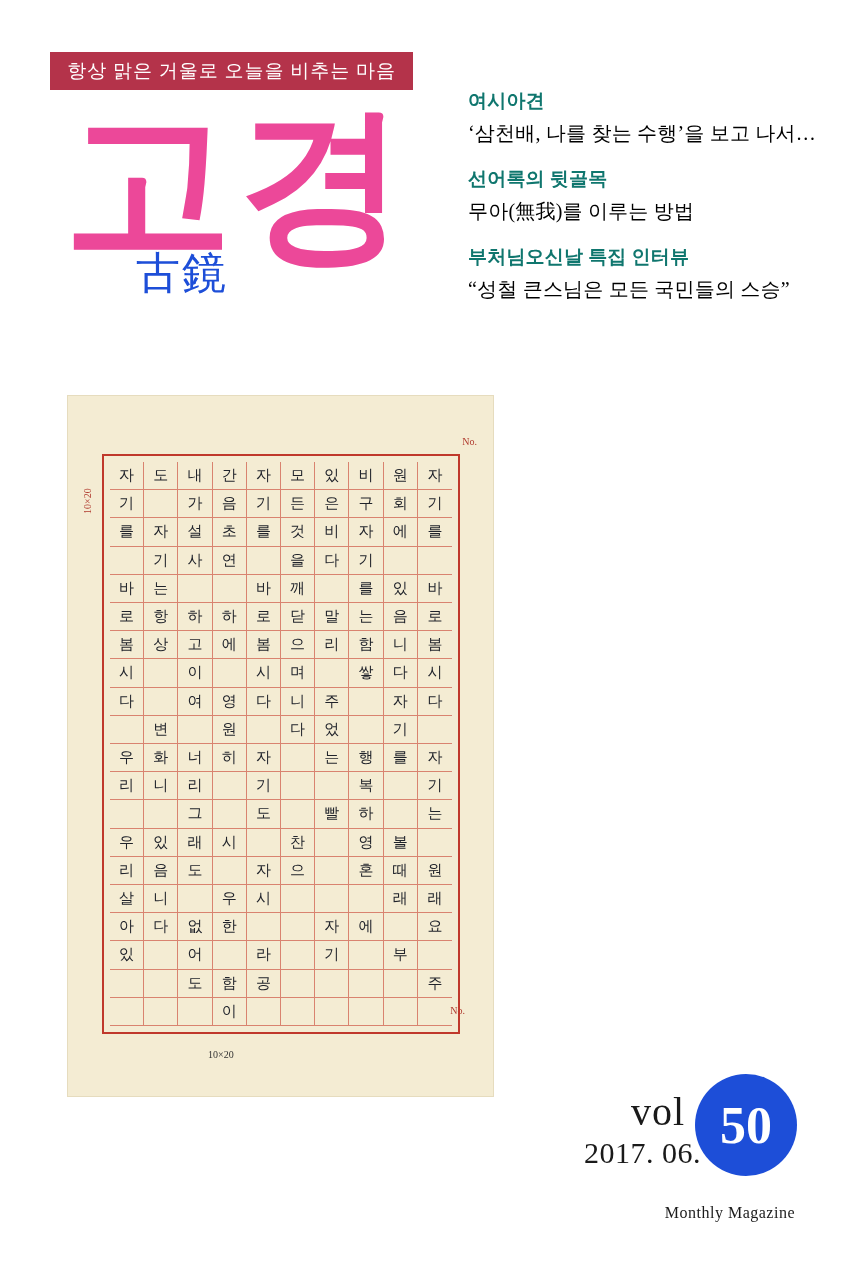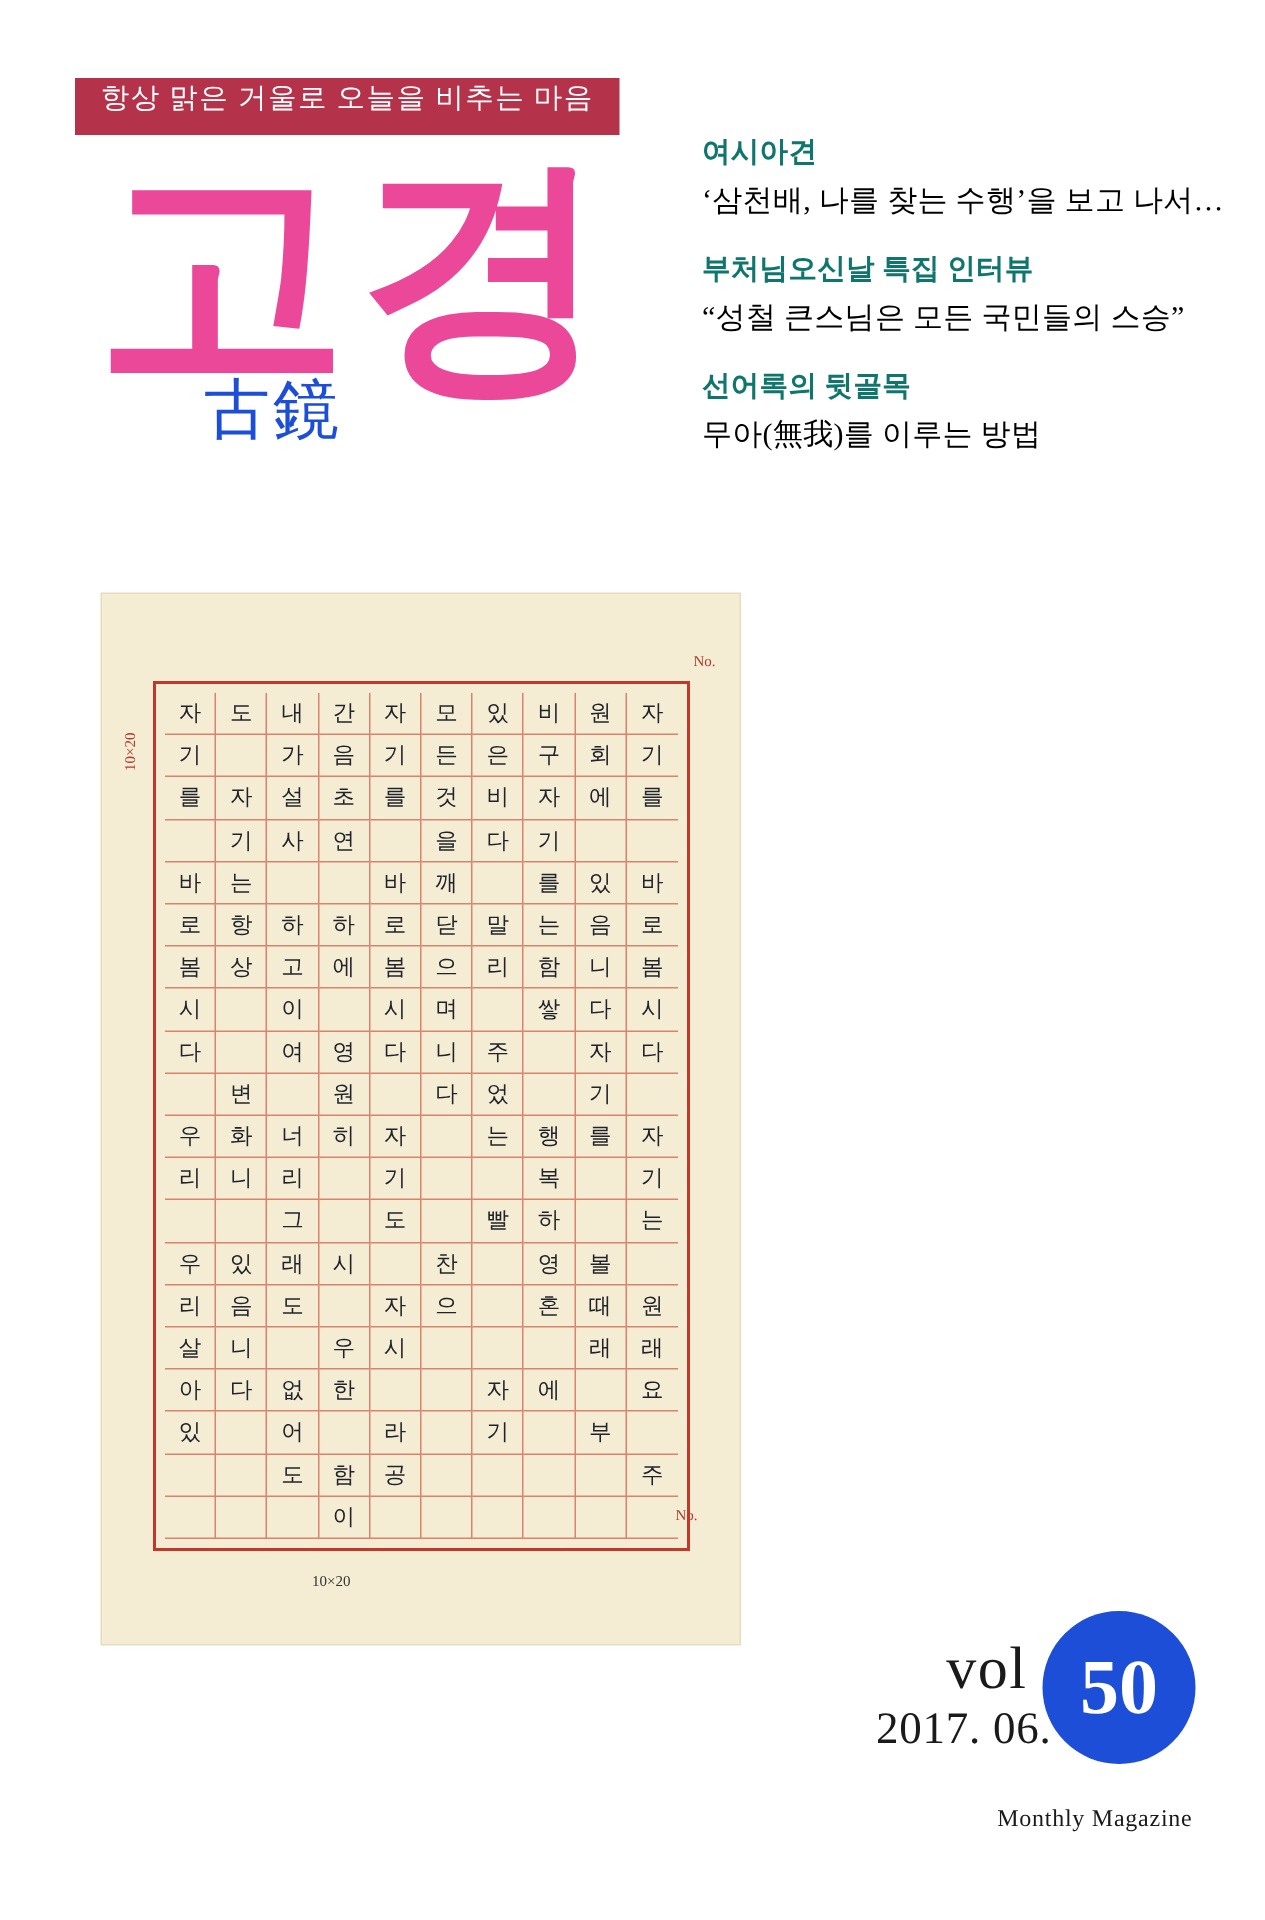--- a/index.html
+++ b/index.html
@@ -21,20 +21,21 @@
     left: 50px;
     top: 52px;
     width: 363px;
     height: 38px;
     background: #b4334a;
     color: #ffffff;
     font-family: "Liberation Serif", serif;
     font-size: 19px;
     letter-spacing: 1px;
     display: flex;
+    align-items: center;
     justify-content: center;
     box-sizing: border-box;
   }
 
   
   .masthead {
     position: absolute;
     left: 64px;
     top: 96px;
     width: 340px;
@@ -206,26 +207,26 @@
   <h1 class="masthead-title">고경</h1>
   <div class="masthead-hanja">古鏡</div>
 </div>
 
 <div class="headlines">
   <div class="headline-block">
     <p class="headline-kicker">여시아견</p>
     <p class="headline-text">‘삼천배, 나를 찾는 수행’을 보고 나서…</p>
   </div>
   <div class="headline-block">
+    <p class="headline-kicker">선어록의 뒷골목</p>
+    <p class="headline-text">무아(無我)를 이루는 방법</p>
+  </div>
+  <div class="headline-block">
     <p class="headline-kicker">부처님오신날 특집 인터뷰</p>
     <p class="headline-text">“성철 큰스님은 모든 국민들의 스승”</p>
-  </div>
-  <div class="headline-block">
-    <p class="headline-kicker">선어록의 뒷골목</p>
-    <p class="headline-text">무아(無我)를 이루는 방법</p>
   </div>
 </div>
 
 <div class="cover-image">
   <div class="ms-note tr">No.</div>
   <div class="ms-note left">10×20</div>
   <div class="ms-note bottom">10×20</div>
   <div class="ms-note br">No.</div>
   <div class="ms-sheet">
     <div class="ms-grid" id="ms-grid">

